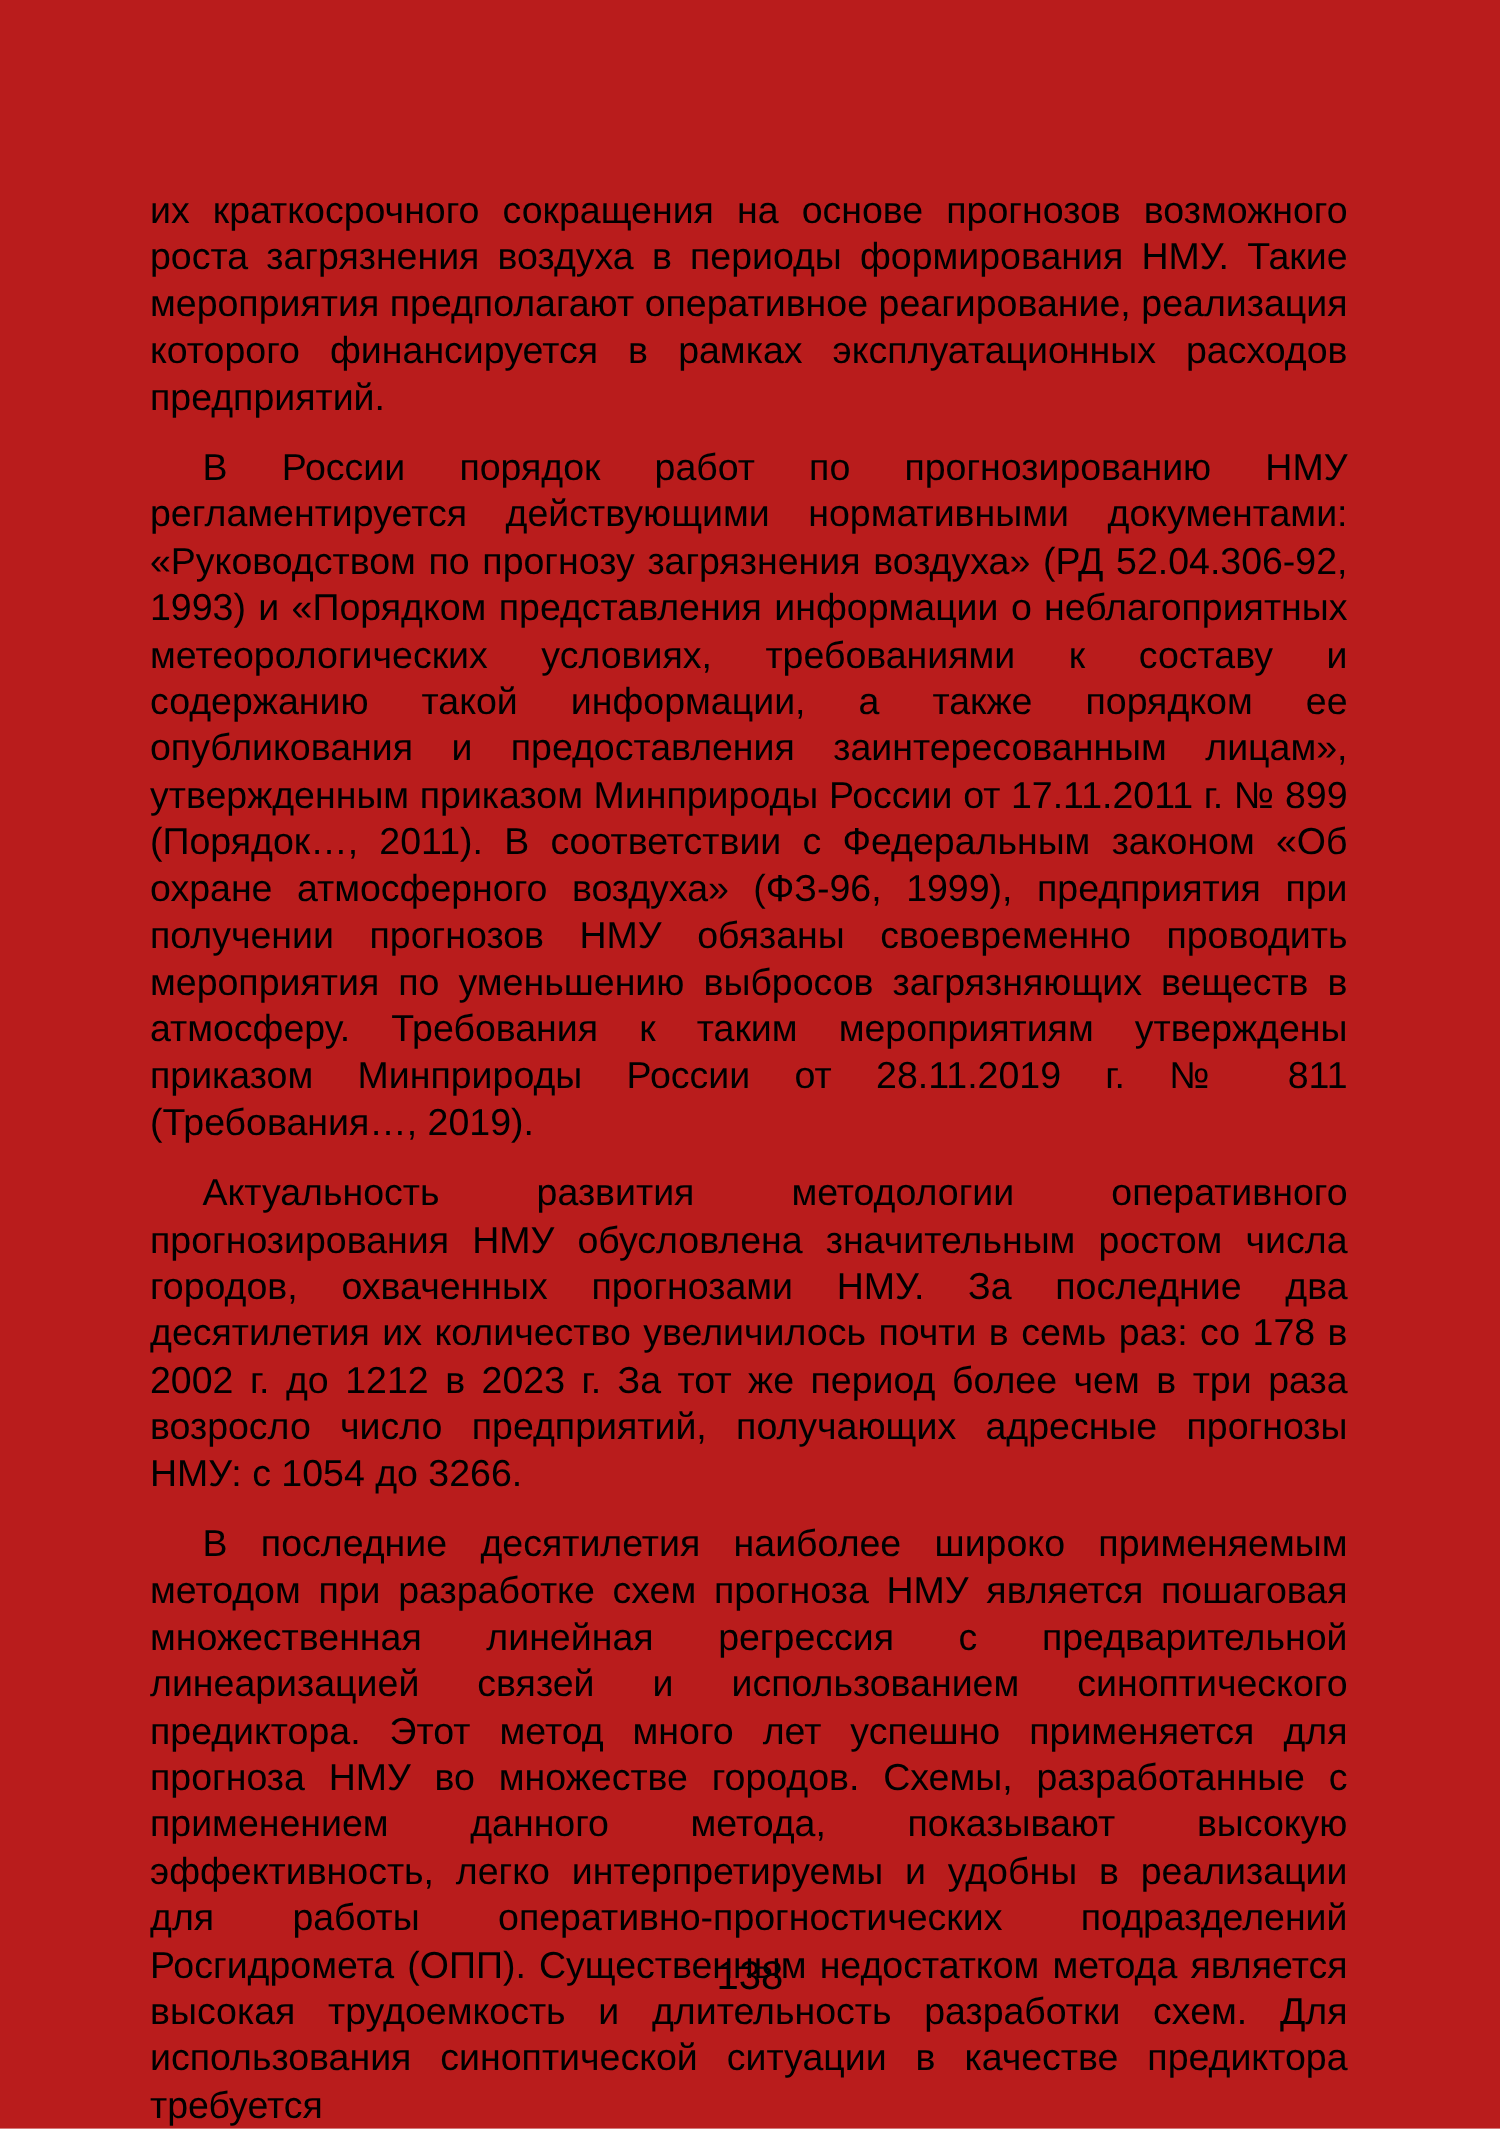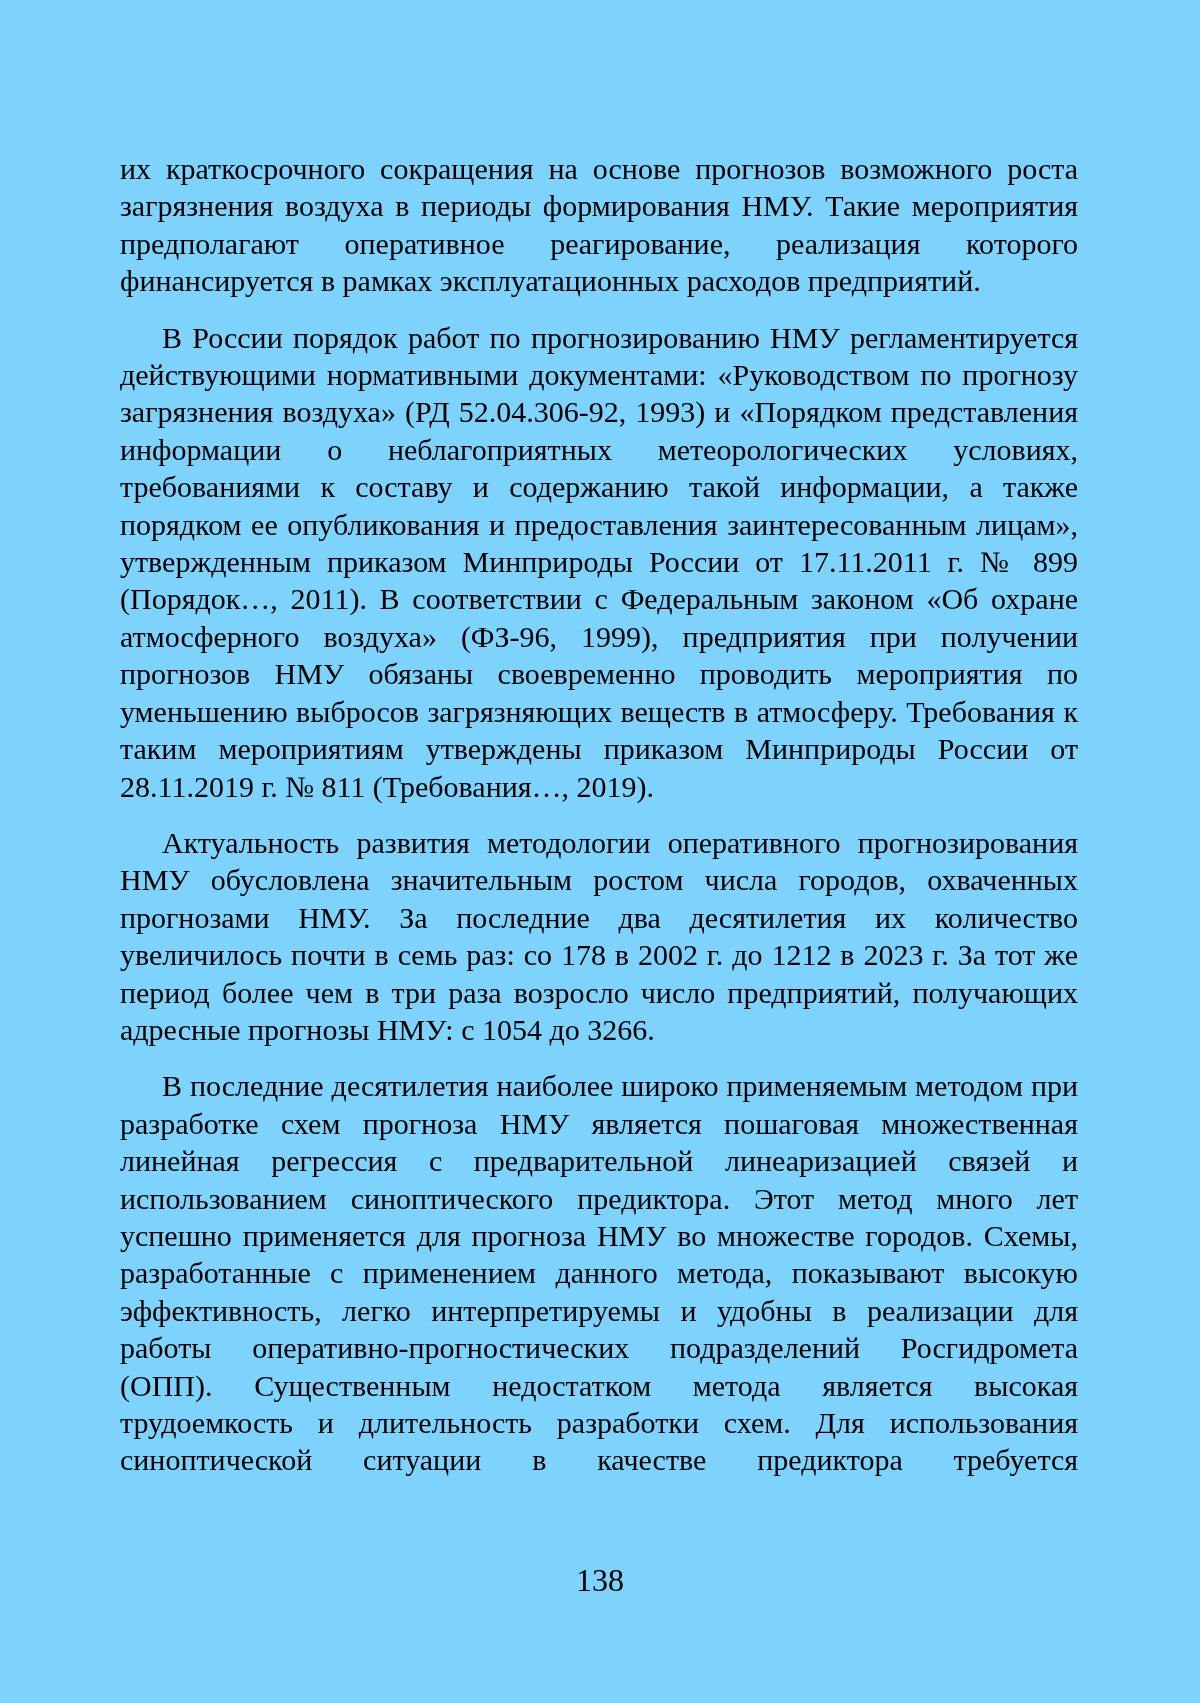--- a/index.html
+++ b/index.html
@@ -4,23 +4,23 @@
 <style>
   html, body {
     margin: 0;
     padding: 0;
     background: #ffffff;
   }
   .page {
     position: relative;
     width: 1200px;
     height: 1703px;
-    background: #7dd3fc;
+    background: #b91c1c;
     overflow: hidden;
-    font-family: Liberation Serif, serif;
+    font-family: Liberation Sans, sans-serif;
     color: #000000;
   }
   .text-block {
     position: absolute;
     left: 120px;
     top: 150px;
     width: 958px;
     font-size: 30px;
     line-height: 37.4px;
     text-align: justify;

